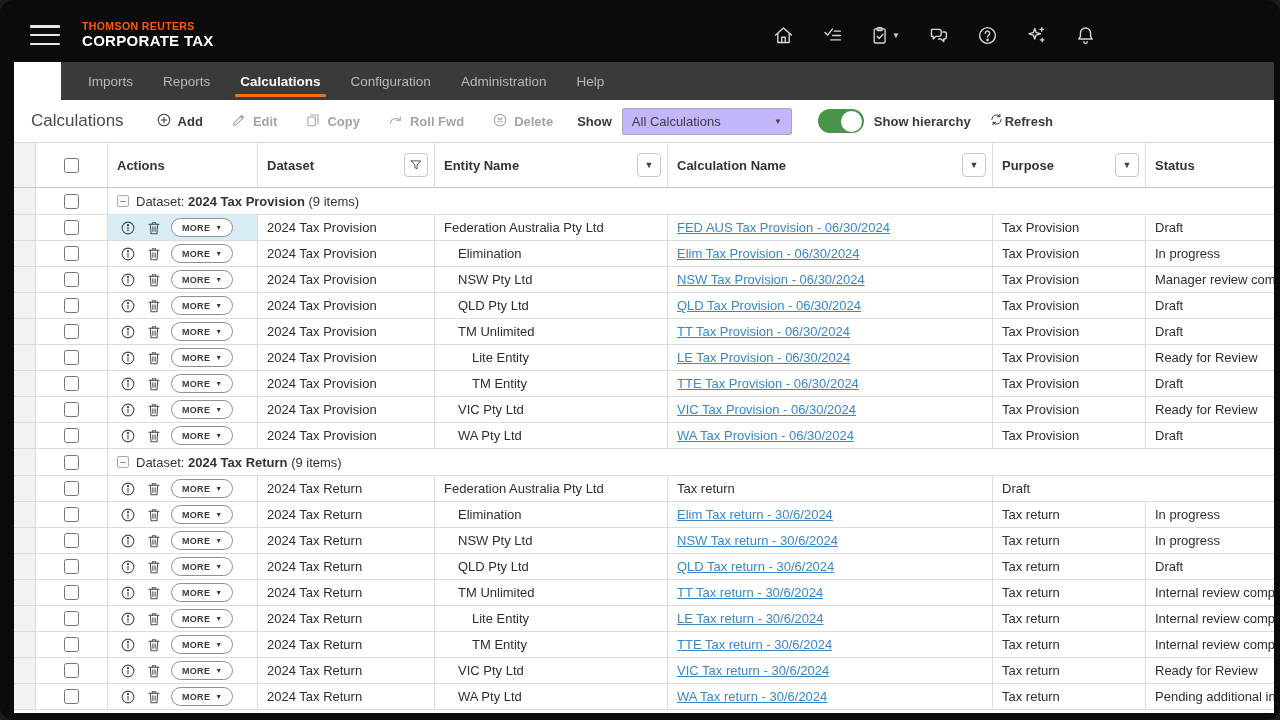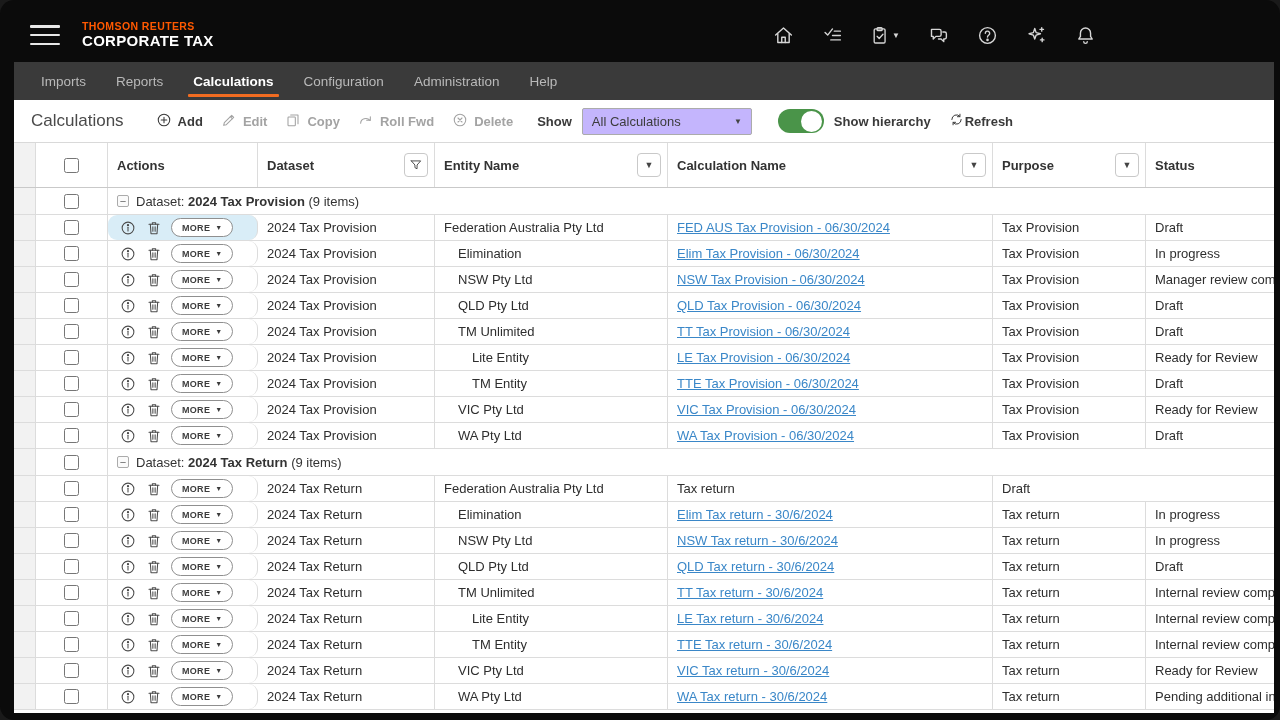--- a/index.html
+++ b/index.html
@@ -14,29 +14,29 @@
   .brand { margin-left:22px; display:flex; flex-direction:column; line-height:1.15; }
   .brand-top { color:#ff5900; font-size:10.5px; font-weight:bold; letter-spacing:.4px; }
   .brand-bottom { color:#ffffff; font-size:15px; font-weight:bold; letter-spacing:.3px; }
   .hdr-icons { margin-left:auto; margin-right:178px; display:flex; align-items:center; gap:27px; }
   .hdr-icon { width:22px; height:22px; color:#d6d6d6; display:flex; align-items:center; justify-content:center; cursor:pointer; }
   .hdr-icon svg { width:21px; height:21px; }
   .hdr-icon.with-caret { width:30px; }
   .hdr-caret { color:#d6d6d6; font-size:8px; margin-left:2px; }
 
   
-  .nav { height:38px; background:#3a3a3a; display:flex; align-items:stretch; padding-left:12px; flex:0 0 auto; }
+  .nav { height:38px; background:#3a3a3a; display:flex; align-items:stretch; padding-left:12px; flex:0 0 auto;margin-left:47px; }
   .tab { display:flex; align-items:center; padding:0 15px; color:#b9b9b9; font-size:13.5px; cursor:pointer; position:relative; }
   .tab.active { color:#ffffff; font-weight:bold; }
   .tab.active::after { content:""; position:absolute; left:10px; right:10px; bottom:3px; height:3px; background:#f26c21; border-radius:1px; }
 
   
   .toolbar { height:43px; display:flex; align-items:center; border-bottom:1px solid #d9d9d9; background:#fff; flex:0 0 auto; }
   .page-title { font-size:17px; color:#4a4a4a; margin-left:17px; }
-  .tb-buttons { display:flex; align-items:center; margin-left:32px; gap:18px; }
+  .tb-buttons { display:flex; align-items:center; margin-left:32px; gap:28px; }
   .tb-btn { display:flex; align-items:center; gap:6px; font-size:13px; font-weight:bold; cursor:pointer; white-space:nowrap; }
   .tb-btn svg { width:16px; height:16px; }
   .tb-btn.enabled { color:#3a3a3a; }
   .tb-btn.disabled { color:#a3a3a3; cursor:default; }
   .show-label { font-size:13px; font-weight:bold; color:#3a3a3a; margin-left:24px; }
   .show-select { margin-left:10px; width:170px; height:27px; border:1px solid #ababab; border-radius:2px; background:#c4b5fd; display:flex; align-items:center; padding:0 9px; font-size:13px; color:#3c3c3c; cursor:pointer; }
   .show-select .caret { margin-left:auto; font-size:8px; color:#444; }
   .toggle { margin-left:26px; width:46px; height:24px; border-radius:12px; background:#4a9449; position:relative; cursor:pointer; flex:0 0 auto; }
   .toggle .knob { position:absolute; top:1.5px; right:1.5px; width:21px; height:21px; border-radius:50%; background:#fff; }
   .hier-label { font-size:13px; font-weight:bold; color:#3a3a3a; margin-left:10px; }
@@ -59,21 +59,21 @@
   .hdr-ctl .c { font-size:9px; }
   .checkbox { width:15px; height:15px; border:1px solid #767676; border-radius:2.5px; background:#fff; cursor:pointer; }
   .check-cell { justify-content:center; }
 
   .row { height:26px; border-bottom:1px solid #dcdcdc; flex:0 0 auto; }
   .group-row { height:27px; border-bottom:1px solid #dcdcdc; flex:0 0 auto; }
   .group-label { font-size:13px; color:#333; padding-left:9px; gap:7px; }
   .collapse-box { width:12px; height:12px; border:1px solid #ababab; border-radius:2px; background:#fafafa; color:#666; font-size:11px; line-height:9px; display:flex; align-items:center; justify-content:center; cursor:pointer; flex:0 0 auto; }
   .group-label b { font-weight:bold; }
 
-  .actions-cell { gap:9px; padding-left:11px;border-radius:9px; }
+  .actions-cell { gap:9px; padding-left:11px; }
   .actions-cell.hl { background:#d9edf7; }
   .icon-btn { width:17px; height:17px; color:#4c4c4c; display:flex; align-items:center; justify-content:center; cursor:pointer; flex:0 0 auto; }
   .icon-btn svg { width:16px; height:16px; }
   .more-btn { height:19px; padding:0 10px; border:1px solid #8f8f8f; border-radius:10px; background:#fff; display:flex; align-items:center; gap:5px; font-size:9px; font-weight:bold; letter-spacing:.3px; color:#3c3c3c; cursor:pointer; flex:0 0 auto; }
   .more-btn .c { font-size:7px; }
   .txt-cell { font-size:13px; color:#2e2e2e; padding-left:9px; }
   .link-cell { font-size:13px; padding-left:9px; }
   .calc-link { color:#3a87c8; text-decoration:underline; cursor:pointer; }
 </style>
 </head>

